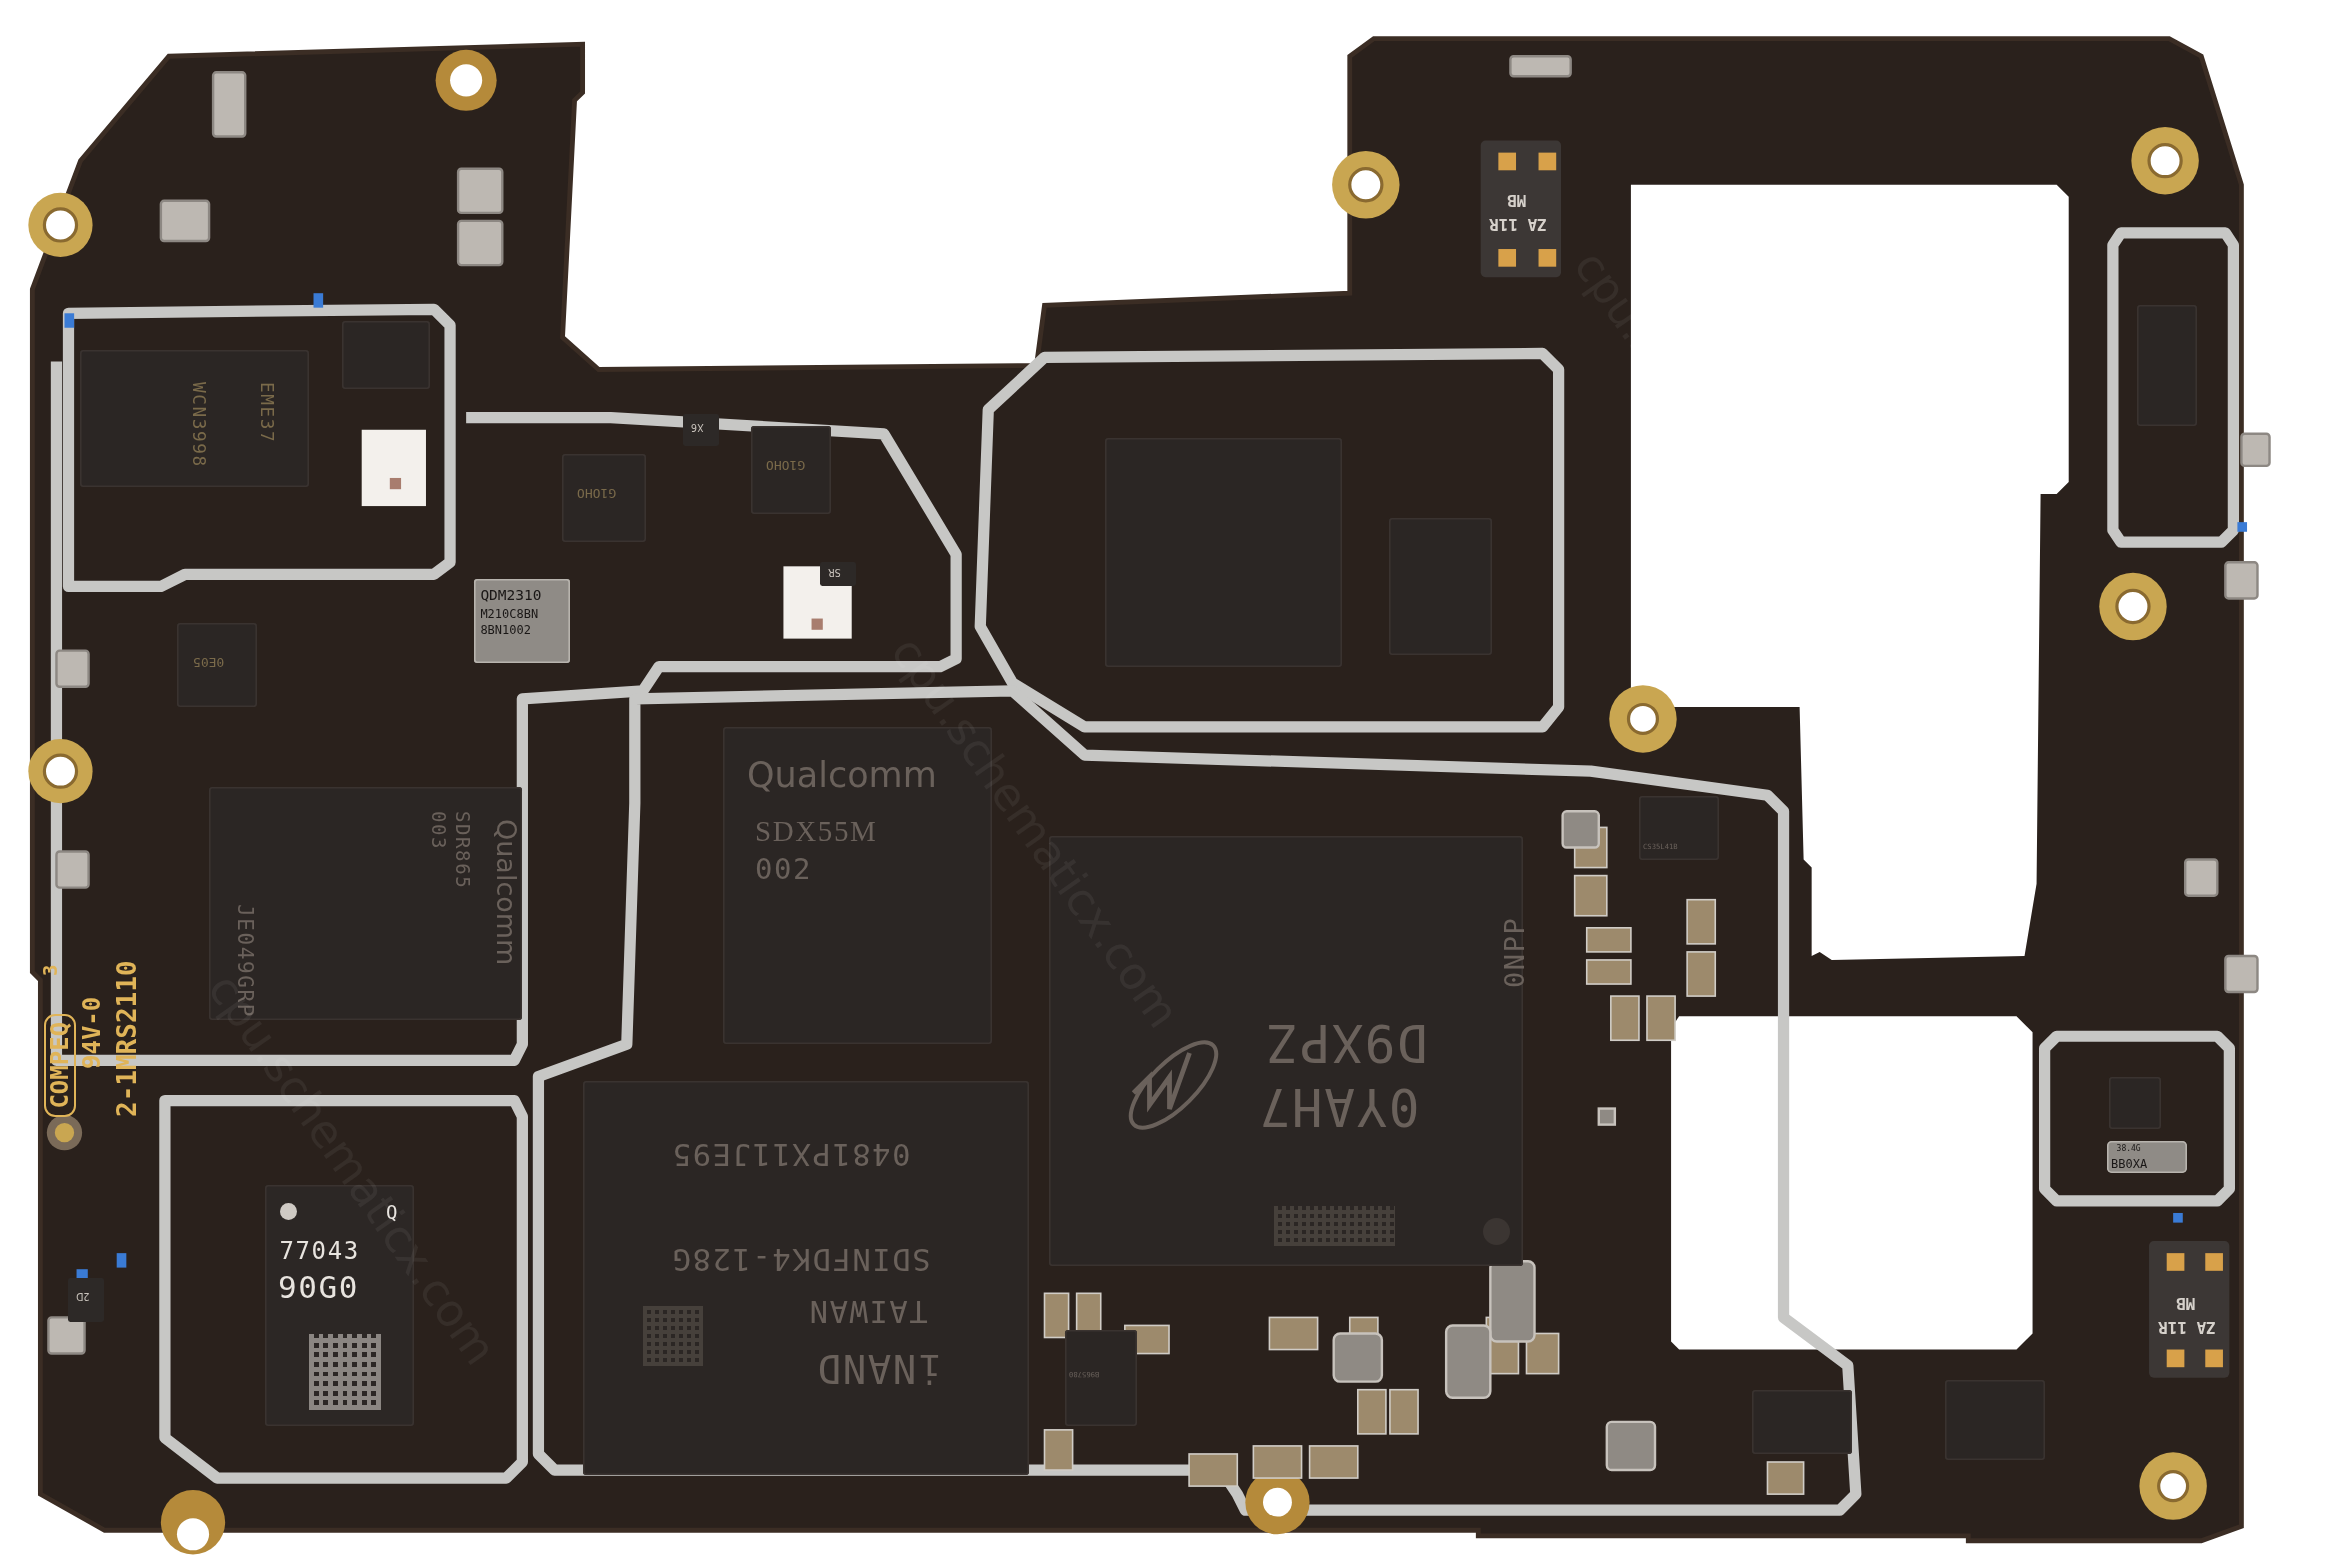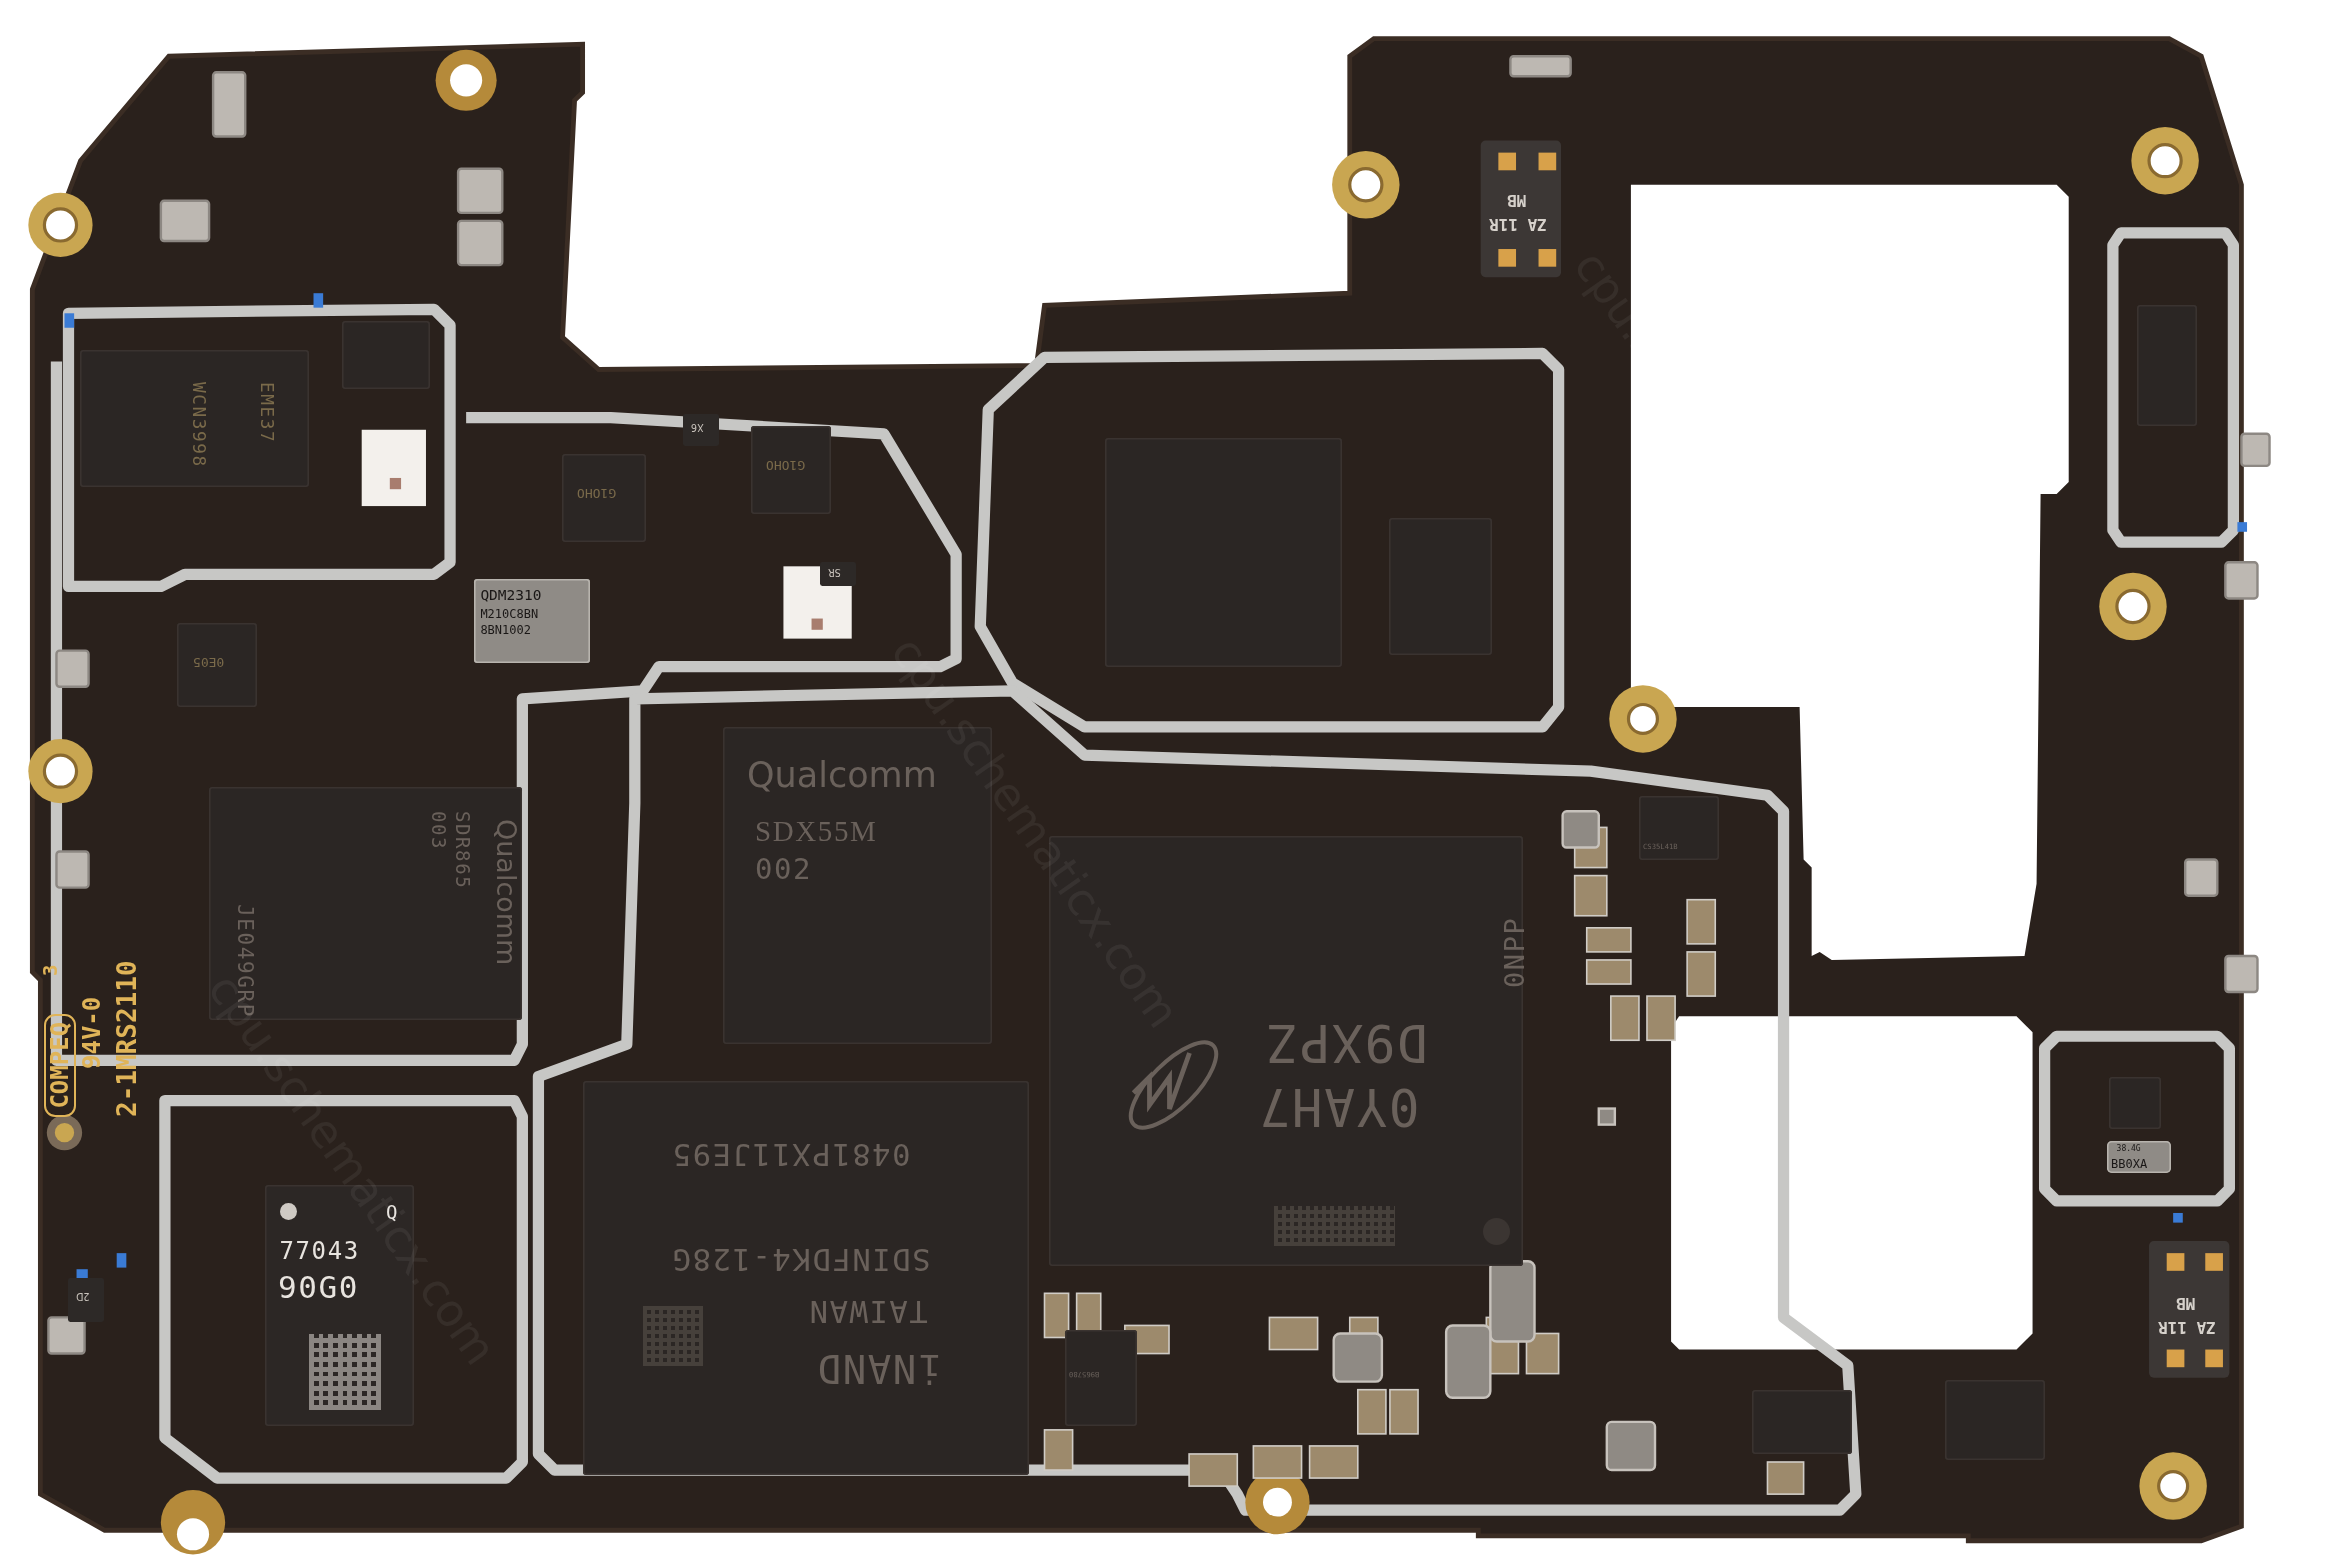--- a/index.html
+++ b/index.html
@@ -180,21 +180,21 @@
   </div>
 
   <div class="chip bright" style="left:265px;top:1185px;width:149px;height:241px;background:#2c2725;">
     <span class="mk" style="left:121px;top:16px;font-size:19px;">Q</span>
     <span style="position:absolute;left:14.5px;top:17.7px;width:17.7px;height:17.7px;border-radius:50%;background:#cfcac4;"></span>
     <span class="mk" style="left:14.5px;top:52px;font-size:24px;">77043</span>
     <span class="mk" style="left:13px;top:84px;font-size:31px;">90G0</span>
     <div class="qr" style="left:44px;top:149px;width:72px;height:76px;"></div>
   </div>
 
-  <div class="chip silver" style="left:474px;top:579px;width:96px;height:84px;padding-left:20px;">
+  <div class="chip silver" style="left:474px;top:579px;width:96px;height:84px;">
     <span class="mk" style="left:6.4px;top:8px;font-size:14.5px;letter-spacing:0;">QDM2310</span>
     <span class="mk" style="left:6.4px;top:28px;font-size:12px;letter-spacing:0;">M210C8BN</span>
     <span class="mk" style="left:6.4px;top:44px;font-size:12px;letter-spacing:0;">8BN1002</span>
   </div>
 
   <div class="chip" style="left:80px;top:350px;width:229px;height:137px;">
     <span class="mk" style="left:129px;top:32px;font-size:17.7px;color:#7a6a4a;transform:rotate(90deg);transform-origin:left top;">WCN3998</span>
     <span class="mk" style="left:197px;top:32px;font-size:17.7px;color:#7a6a4a;transform:rotate(90deg);transform-origin:left top;">EME37</span>
   </div>
   <div class="chip" style="left:342px;top:321px;width:88px;height:68px;"></div>
@@ -223,21 +223,21 @@
   <div class="chip" style="left:2137px;top:305px;width:60px;height:121px;"></div>
   <div class="chip" style="left:1945px;top:1380px;width:100px;height:80px;"></div>
   <div class="chip" style="left:1752px;top:1390px;width:100px;height:64px;"></div>
   <div class="chip" style="left:1065px;top:1330px;width:72px;height:96px;">
     <span class="mk rot180" style="left:4px;top:40px;font-size:7.2px;letter-spacing:0;">B965780</span>
   </div>
   <div class="chip" style="left:1639px;top:796px;width:80px;height:64px;">
     <span class="mk" style="left:4px;top:6.4px;font-size:7.2px;letter-spacing:0;margin-top:40px;">CS35L41B</span>
   </div>
 
-  <div class="chip silver" style="left:2107px;top:1141px;width:64px;height:32px;border-radius:4.8px;text-decoration:underline;">
+  <div class="chip silver" style="left:2107px;top:1141px;width:80px;height:32px;border-radius:4.8px;text-decoration:underline;">
     <span class="mk" style="left:9.6px;top:3.2px;font-size:8px;letter-spacing:0;">38.4G</span>
     <span class="mk" style="left:4px;top:16px;font-size:12px;letter-spacing:0;">BB0XA</span>
   </div>
   <div class="chip" style="left:2109px;top:1077px;width:52px;height:52px;"></div>
 
   <div style="position:absolute;left:44px;top:1117px;width:273px;height:104px;transform:rotate(-90deg);transform-origin:left top;">
     <span class="silk" style="left:0;top:0;font-size:24px;border:2.4px solid #e0b458;border-radius:11.2px;padding:0 6.4px;">COMPEQ</span>
     <span class="silk" style="left:141px;top:-4.8px;font-size:19px;">3</span>
     <span class="silk" style="left:48px;top:34px;font-size:24px;">94V-0</span>
     <span class="silk" style="left:0;top:68px;font-size:26px;">2-1MRS2110</span>

